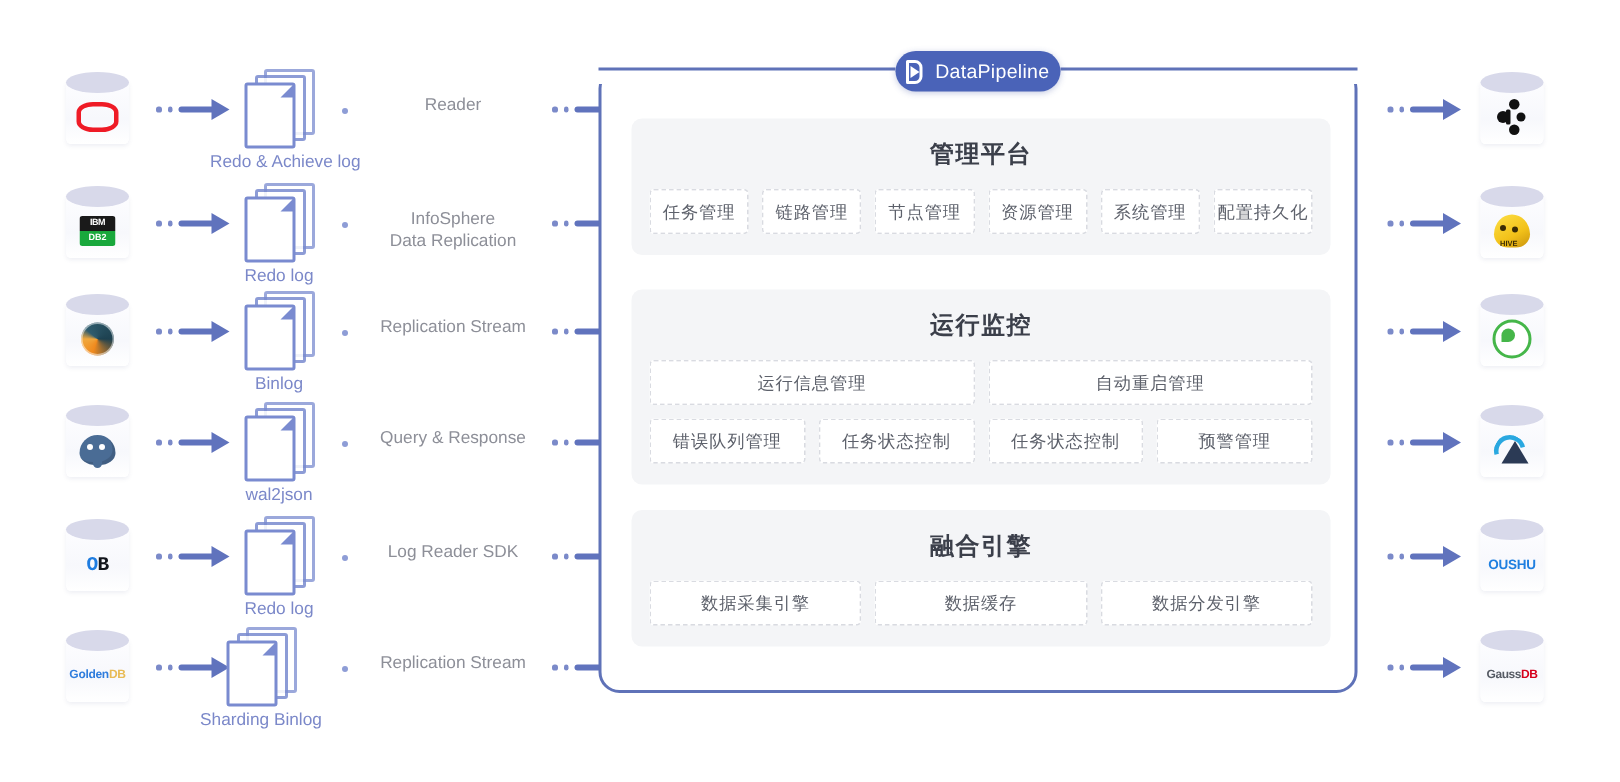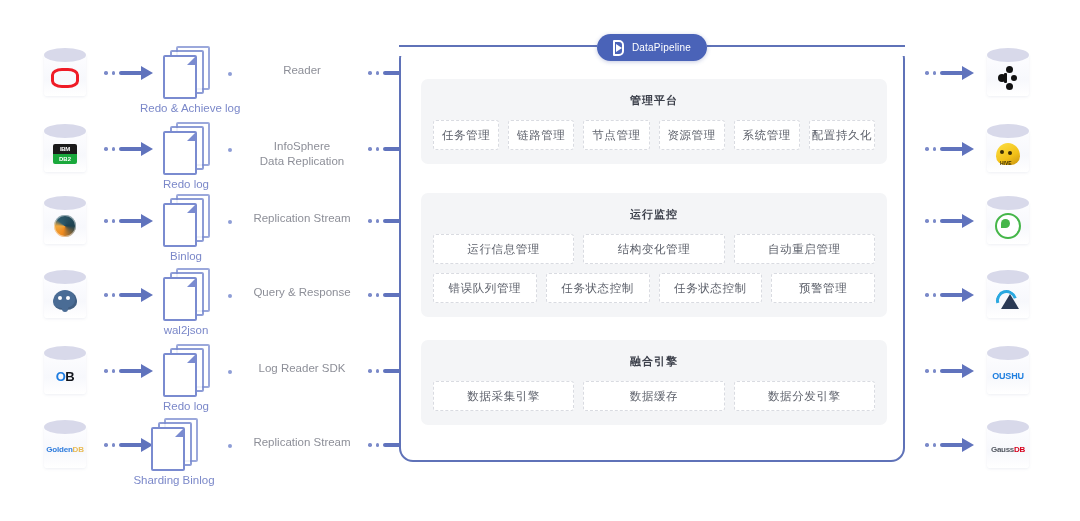--- a/index.html
+++ b/index.html
@@ -41,21 +41,21 @@
   
   .ic-swirl{width:22px;height:22px;border-radius:50%;
     background:conic-gradient(from 200deg,#f08a1e 0deg,#f0a83e 70deg,#2f5c6e 110deg,#1d4150 250deg,#f08a1e 360deg);
     box-shadow:inset 0 0 0 1px rgba(255,255,255,.5);}
   
   .ic-pg{width:24px;height:20px;border-radius:50% 50% 45% 45%/60% 60% 40% 40%;
     background:#4a6c95;position:relative;box-shadow:inset -2px -2px 0 rgba(0,0,0,.12);}
   .ic-pg:before{content:"";position:absolute;left:9px;top:11px;width:6px;height:11px;background:#4a6c95;border-radius:0 0 4px 4px;}
   .ic-pg:after{content:"";position:absolute;left:5px;top:6px;width:4px;height:4px;background:#fff;border-radius:50%;box-shadow:8px 0 0 #fff;}
   
-  .ic-ob{font-size:13px;font-weight:800;letter-spacing:-.5px;}
+  .ic-ob{font-size:13px;font-weight:800;letter-spacing:-.5px;font-family:Liberation Mono, monospace;}
   .ic-ob .o{color:#1e7ce0;}
   .ic-ob .b{color:#12151c;}
   
   .ic-gold{font-size:8px;font-weight:700;letter-spacing:-.2px;}
   .ic-gold .g{color:#2f7ddd;}
   .ic-gold .d{color:#e8bb55;}
   
   .ic-kafka{width:22px;height:24px;position:relative;}
   .ic-kafka i{position:absolute;background:#111;border-radius:50%;display:block;}
   
@@ -117,29 +117,29 @@
   .notch-line{position:absolute;top:9px;height:2px;background:#5f72b8;}
 
   #badge{
     position:absolute;left:597px;top:34px;width:110px;height:27px;border-radius:14px;
     background:#4a63b8;display:flex;align-items:center;justify-content:center;gap:5px;
     box-shadow:0 1px 4px rgba(60,80,160,.30);
   }
   #badge .mark{width:14px;height:16px;position:relative;}
   #badge .mark .o{position:absolute;left:0;top:0;width:11px;height:16px;border:2px solid #fff;border-radius:1px 5px 5px 1px;box-sizing:border-box;}
   #badge .mark .i{position:absolute;left:3px;top:4px;width:0;height:0;border-top:4px solid transparent;border-bottom:4px solid transparent;border-left:6px solid #fff;}
-  #badge .txt{color:#fff;font-size:10px;letter-spacing:.2px;}
+  #badge .txt{color:#fff;font-size:13px;letter-spacing:.2px;}
 
   
   .panel{
     position:absolute;left:20px;width:466px;background:#f4f5f7;border-radius:7px;box-sizing:border-box;
     padding:10px 12px 14px;
   }
   .panel h3{
-    margin:4px 0 12px;text-align:center;font-size:11px;font-weight:bold;color:#3b3f4a;letter-spacing:1px;
+    margin:4px 0 12px;text-align:center;font-size:16px;font-weight:bold;color:#3b3f4a;letter-spacing:1px;
   }
   .chiprow{display:flex;gap:9px;margin-bottom:9px;}
   .chiprow:last-child{margin-bottom:0;}
   .chip{
     flex:1;background:#fff;border:1px dashed #d9dbe1;border-radius:3px;
     height:28px;display:flex;align-items:center;justify-content:center;
     font-size:11.5px;color:#5d616b;letter-spacing:.6px;white-space:nowrap;
   }
 
   #panel-manage{top:32px;}
@@ -431,21 +431,20 @@
         <div class="chip">资源管理</div>
         <div class="chip">系统管理</div>
         <div class="chip">配置持久化</div>
       </div>
     </div>
 
     <div class="panel" id="panel-monitor">
       <h3>运行监控</h3>
       <div class="chiprow">
         <div class="chip">运行信息管理</div>
-        <div class="chip">结构变化管理</div>
         <div class="chip">自动重启管理</div>
       </div>
       <div class="chiprow">
         <div class="chip">错误队列管理</div>
         <div class="chip">任务状态控制</div>
         <div class="chip">任务状态控制</div>
         <div class="chip">预警管理</div>
       </div>
     </div>
 

